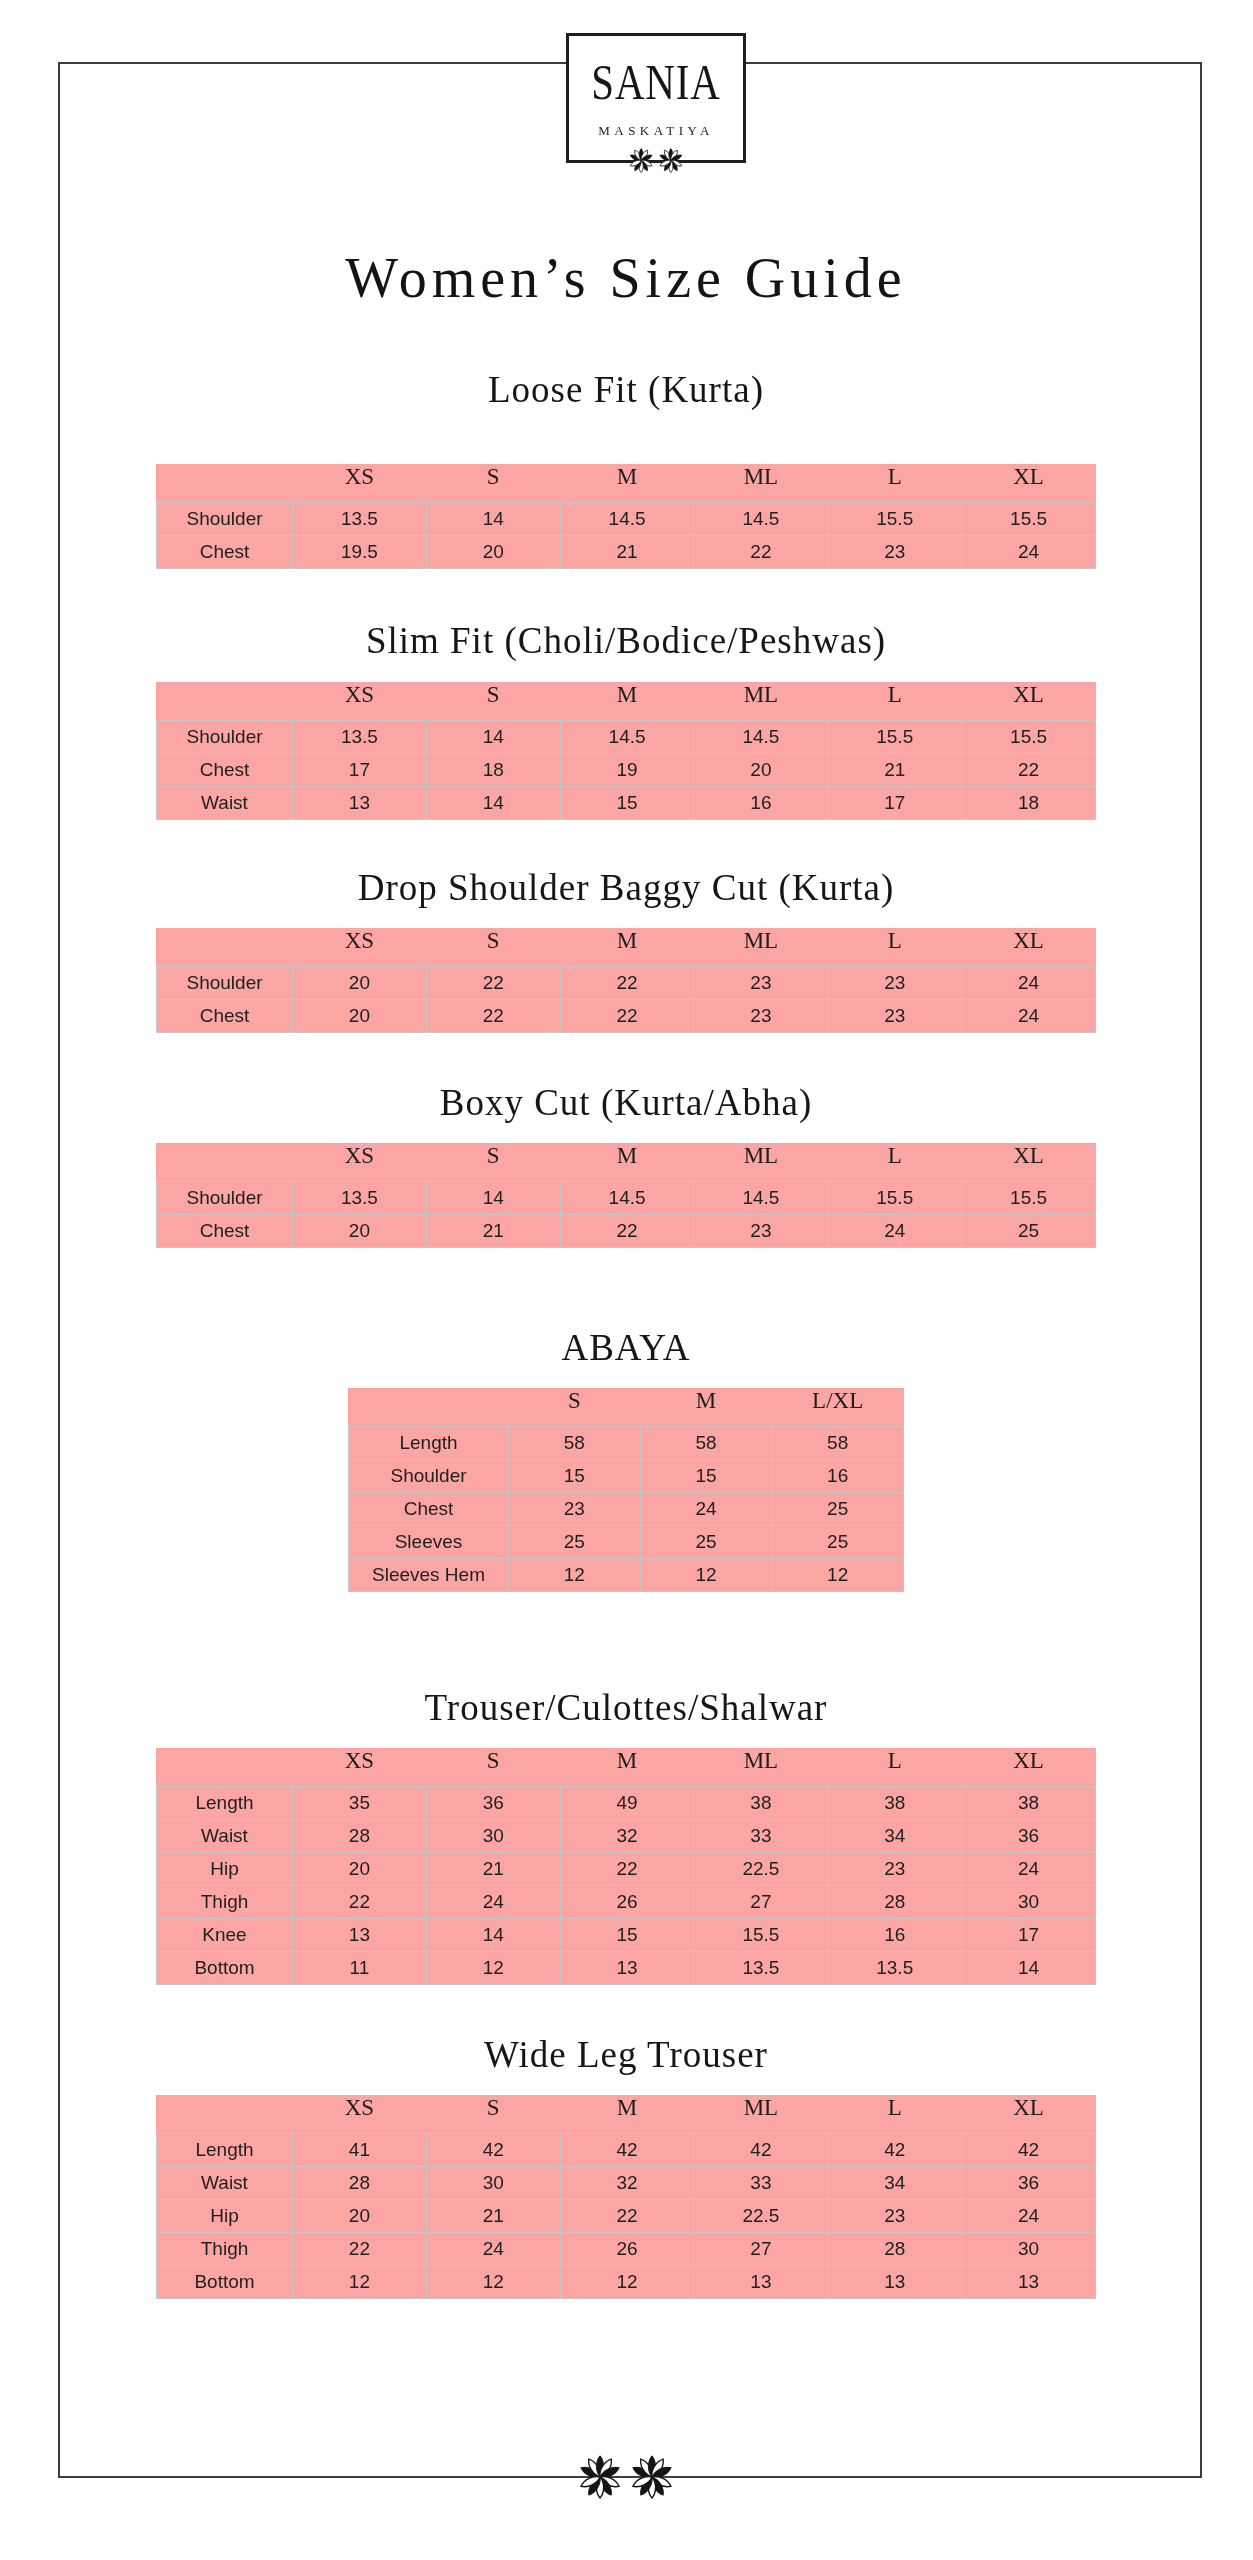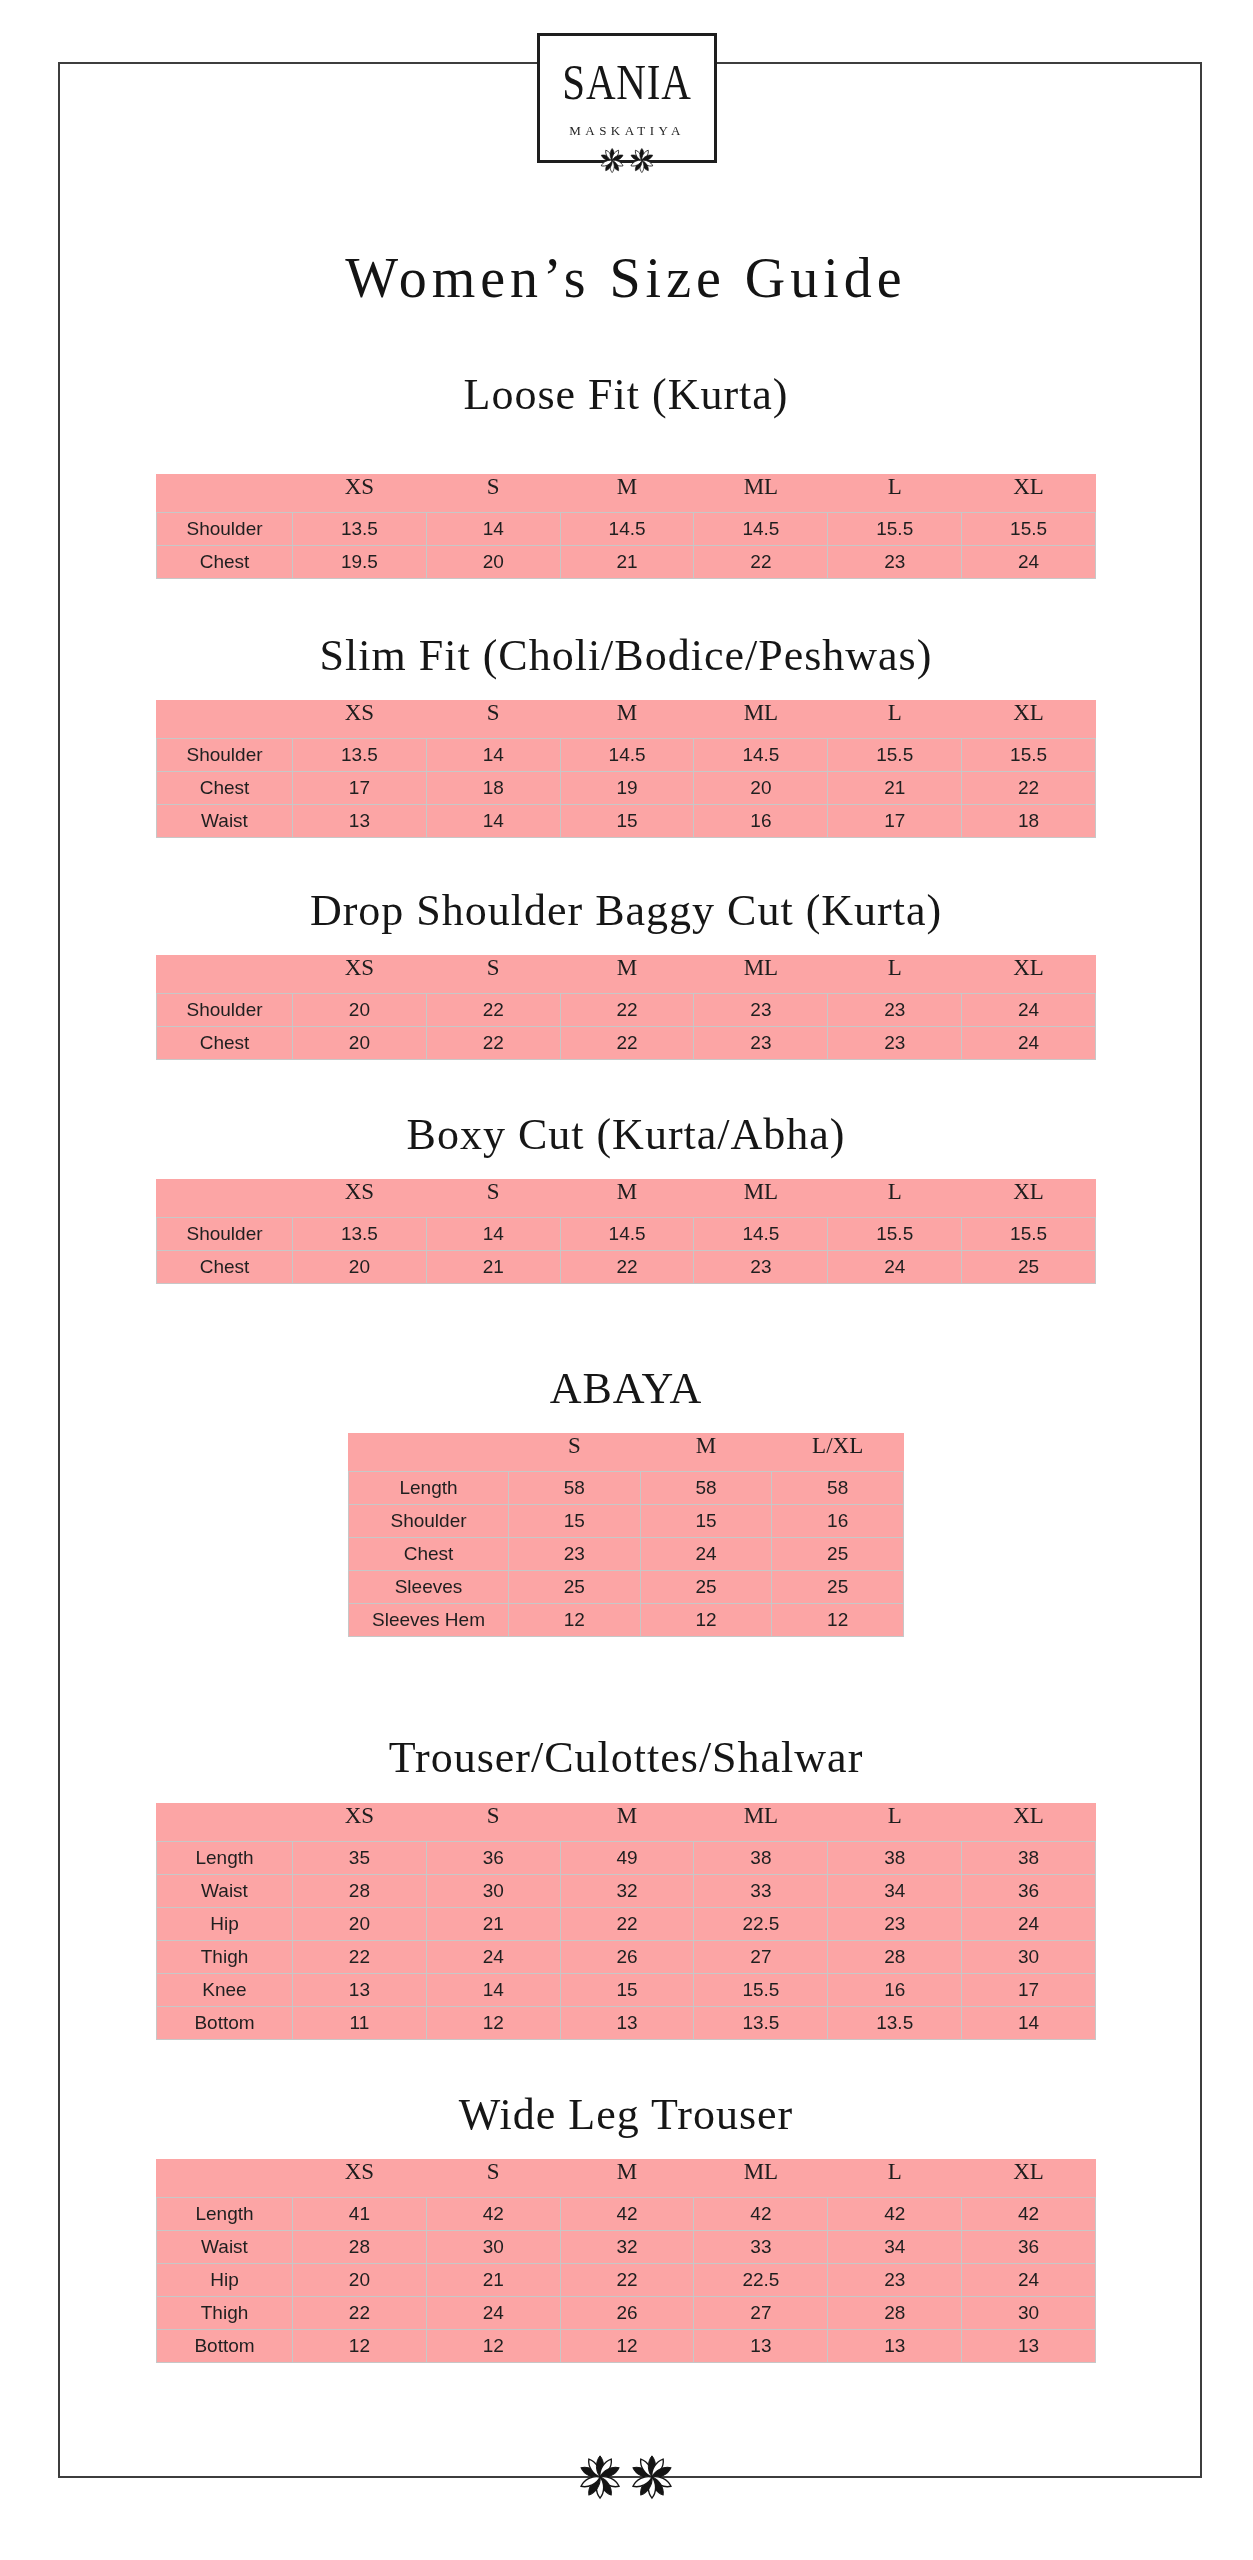--- a/index.html
+++ b/index.html
@@ -6,21 +6,21 @@
   body{width:1253px;height:2560px;position:relative;overflow:hidden;
        font-family:"Liberation Sans",sans-serif;color:#1b1b1b;}
 
   .page{position:absolute;inset:0;background:#fff;}
 
   
   .frame{position:absolute;left:58px;top:62px;width:1144px;height:2416px;
          border:2px solid #3e3e3e;box-sizing:border-box;z-index:1;}
 
   
-  .logo-box{position:absolute;left:537px;top:33px;width:180px;height:130px;
+  .logo-box{position:absolute;left:566px;top:33px;width:180px;height:130px;
             border:3px solid #1e1e1e;box-sizing:border-box;background:#fff;
             z-index:2;text-align:center;}
   .logo-name{font-family:"Liberation Serif",serif;font-size:50px;line-height:1;
              margin-top:21px;letter-spacing:1px;transform:scaleX(.82);color:#161616;}
   .logo-subname{font-family:"Liberation Serif",serif;font-size:13px;letter-spacing:4.5px;
                 margin-top:16px;color:#242424;}
   .logo-laurel{position:absolute;left:50%;bottom:-17px;transform:translateX(-50%);z-index:3;}
 
   .footer-laurel{position:absolute;left:551px;top:2448px;z-index:3;}
 
@@ -31,21 +31,21 @@
               font-size:56px;line-height:1.15;letter-spacing:5px;text-align:center;color:#141414;}
 
   .size-section{margin-top:46px;}
   .size-section:nth-of-type(1){margin-top:56px;}
   .size-section:nth-of-type(2){margin-top:48px;}
   .size-section:nth-of-type(3){margin-top:44px;}
   .size-section:nth-of-type(5){margin-top:76px;}
   .size-section:nth-of-type(6){margin-top:92px;}
 
   .section-title{margin:0;font-family:"Liberation Serif",serif;font-weight:normal;
-                 font-size:44px;line-height:1.3;letter-spacing:1px;text-align:center;color:#161616;}
+                 font-size:37px;line-height:1.3;letter-spacing:1px;text-align:center;color:#161616;}
 
   .size-table{border-collapse:collapse;table-layout:fixed;width:940px;margin-top:16px;
               background:#fca5a5;}
   .size-section:nth-of-type(1) .size-table{margin-top:50px;}
   .size-table thead td,.size-table thead th{border:none;background:transparent;
       font-family:"Liberation Serif",serif;font-weight:normal;font-size:23px;
       padding:0 0 12px 0;text-align:center;color:#1d1d1d;}
   .size-table td:first-child,.size-table th:first-child{width:136px;}
   .size-table tbody th,.size-table tbody td{border:1px solid #c7c7c7;
       font-weight:normal;font-size:19px;text-align:center;padding:0;color:#1f1f1f;}

